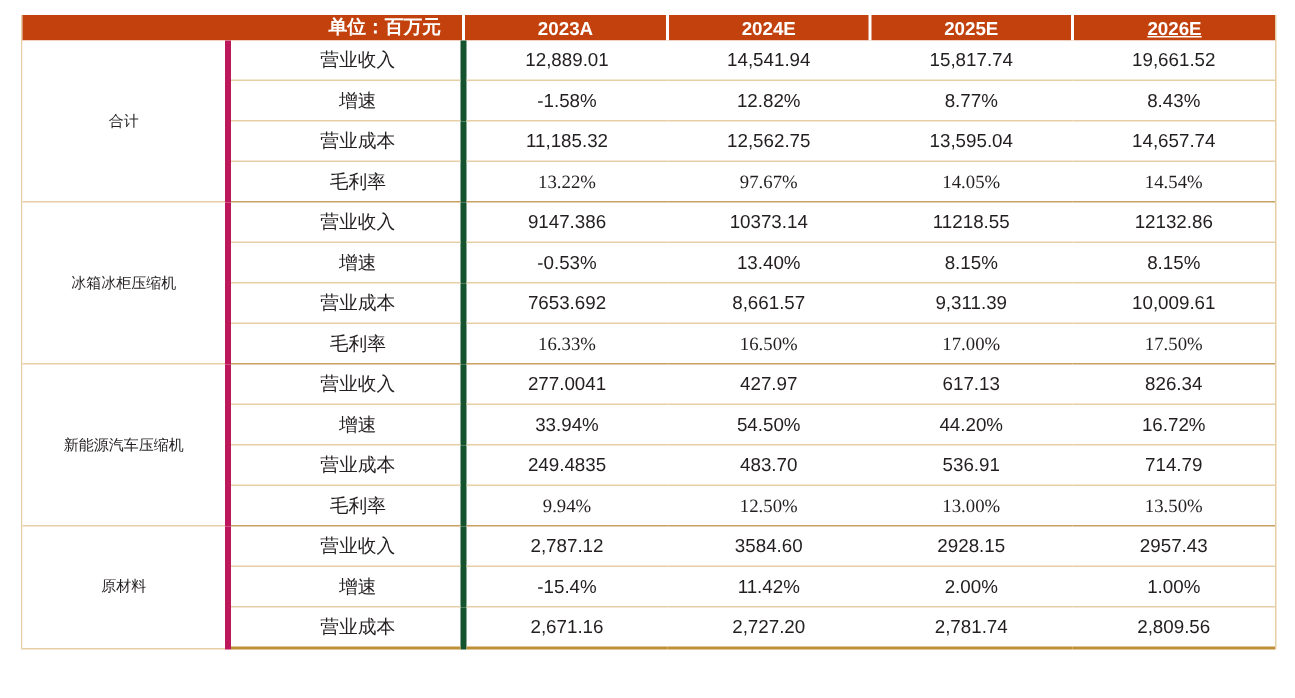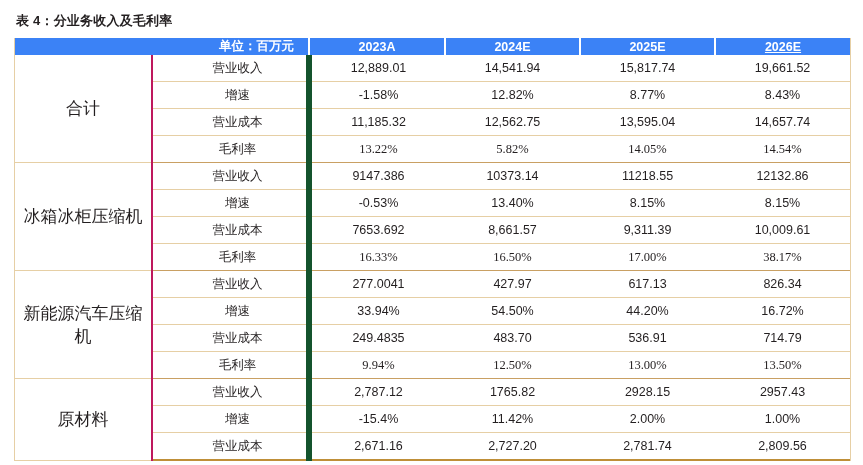--- a/index.html
+++ b/index.html
@@ -35,21 +35,21 @@
     font-size: 12.5px;
   }
   table.fin col.c0 { width: 137px; }
   table.fin col.c1 { width: 157px; }
   table.fin col.c2 { width: 136px; }
   table.fin col.c3 { width: 135px; }
   table.fin col.c4 { width: 135px; }
   table.fin col.c5 { width: 135px; }
 
   table.fin thead th {
-    background: #3b82f6;
+    background: #c2410c;
     color: #ffffff;
     font-weight: bold;
     font-size: 12.5px;
     height: 16px;
     text-align: center;
     border-right: 2px solid #ffffff;
     border-bottom: none;
     padding: 0;
   }
   table.fin thead th:last-child {
@@ -63,48 +63,47 @@
 
   table.fin tbody td {
     height: 26px;
     text-align: center;
     border-bottom: 1px solid #e6cfa5;
     padding: 0 4px;
     color: #231f20;
     background: #ffffff;
   }
   table.fin tbody td.group {
-    border-right: 2px solid #be185d;
+    border-right: 4px solid #be185d;
     vertical-align: middle;
-    font-size: 17px;
+    font-size: 10px;
   }
   table.fin tbody tr.group-end td {
     border-bottom: 1px solid #c9a063;
     font-family: Liberation Serif, serif;
   }
   table.fin tbody tr:last-child td {
     border-bottom: 2px solid #bf8f38;
   }
   table.fin tbody td.label {
-    border-right: 6px solid #14532d;
+    border-right: 4px solid #14532d;
     padding-left: 20px;
   }
   .tbl-wrap {
     border-left: 1px solid #e6cfa5;
     border-right: 1px solid #e6cfa5;
     width: 835px;
     box-sizing: content-box;
   }
 </style>
 </head>
 <body>
 
 <div class="page">
 
-  <div class="caption">表 4：分业务收入及毛利率</div>
 
   <div class="tbl-wrap">
     <table class="fin">
       <colgroup>
         <col class="c0">
           <col class="c1">
           <col class="c2">
           <col class="c3">
           <col class="c4">
           <col class="c5">
@@ -138,21 +137,21 @@
         <tr>
           <td class="label">营业成本</td>
           <td>11,185.32</td>
           <td>12,562.75</td>
           <td>13,595.04</td>
           <td>14,657.74</td>
         </tr>
         <tr class="group-end">
           <td class="label">毛利率</td>
           <td>13.22%</td>
-          <td>5.82%</td>
+          <td>97.67%</td>
           <td>14.05%</td>
           <td>14.54%</td>
         </tr>
 
         <tr>
           <td class="group" rowspan="4">冰箱冰柜压缩机</td>
           <td class="label">营业收入</td>
           <td>9147.386</td>
           <td>10373.14</td>
           <td>11218.55</td>
@@ -170,21 +169,21 @@
           <td>7653.692</td>
           <td>8,661.57</td>
           <td>9,311.39</td>
           <td>10,009.61</td>
         </tr>
         <tr class="group-end">
           <td class="label">毛利率</td>
           <td>16.33%</td>
           <td>16.50%</td>
           <td>17.00%</td>
-          <td>38.17%</td>
+          <td>17.50%</td>
         </tr>
 
         <tr>
           <td class="group" rowspan="4">新能源汽车压缩机</td>
           <td class="label">营业收入</td>
           <td>277.0041</td>
           <td>427.97</td>
           <td>617.13</td>
           <td>826.34</td>
         </tr>
@@ -207,21 +206,21 @@
           <td>9.94%</td>
           <td>12.50%</td>
           <td>13.00%</td>
           <td>13.50%</td>
         </tr>
 
         <tr>
           <td class="group" rowspan="3">原材料</td>
           <td class="label">营业收入</td>
           <td>2,787.12</td>
-          <td>1765.82</td>
+          <td>3584.60</td>
           <td>2928.15</td>
           <td>2957.43</td>
         </tr>
         <tr>
           <td class="label">增速</td>
           <td>-15.4%</td>
           <td>11.42%</td>
           <td>2.00%</td>
           <td>1.00%</td>
         </tr>

